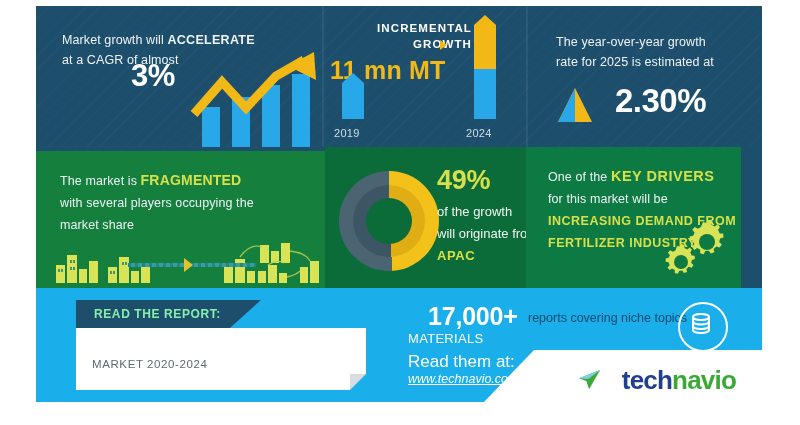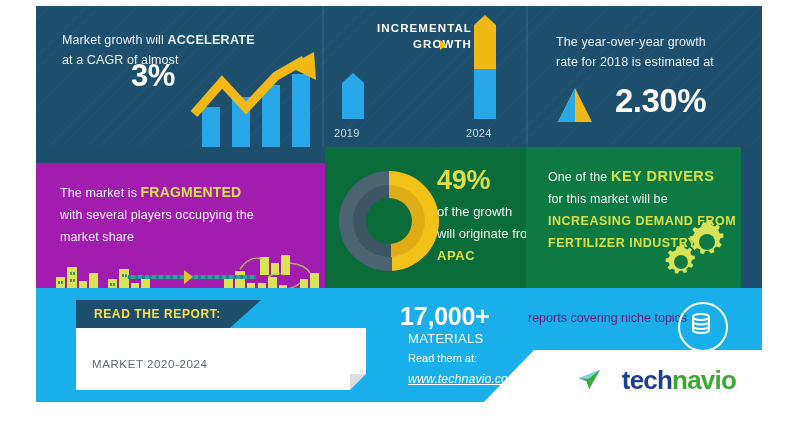--- a/index.html
+++ b/index.html
@@ -176,21 +176,21 @@
     clip-path: polygon(0 100%, 50% 0, 50% 100%);
   }
   .p3 .yoy-value {
     left: 89px; top: 76px;
     font-size: 33px;
     letter-spacing: -0.5px;
   }
 
   
   .row2 { position:absolute; left:0; top:141px; width:726px; height:141px; }
-  .q1 { position:absolute; left:0;    top:16px; width:331px; height:141px; background:#a21caf; }
+  .q1 { position:absolute; left:0;    top:4px; width:331px; height:141px; background:#15803d; }
   .q2 { position:absolute; left:289px;top:0; width:201px; height:141px; background:#0b6b39; }
   .q3 { position:absolute; left:490px;top:0; width:215px; height:141px; background:#0e7a43; }
 
   .q1 .t1 { left: 24px; top: 18px; width: 262px; font-size: 12.5px; line-height: 22px; }
   .q1 .t1 .hl { color:#d7e04a; font-weight:700; font-size:14px; letter-spacing:0.2px; }
 
   .cities { position:absolute; left:18px; top:92px; width:270px; height:42px; }
 
   .flowline {
     position:absolute;
@@ -254,54 +254,54 @@
     background:#1aaeea;
   }
   .card-tab {
     position:absolute; left:40px; top:12px;
     width:185px; height:30px;
     background:#1d4e6c;
     clip-path: polygon(0 0, 100% 0, 82% 100%, 0 100%);
   }
   .card-tab span {
     position:absolute; left:18px; top:7px;
-    font-size:12px; font-weight:700; color:#fde047; letter-spacing:0.6px;
+    font-size:12px; font-weight:700; color:#86efac; letter-spacing:0.6px;
   }
   .card-body {
     position:absolute; left:40px; top:40px;
     width:290px; height:62px;
     background:#ffffff;
   }
   .card-body .ttl {
     position:absolute; left:16px; top:12px; width:258px;
     font-size:11.5px; line-height:16px;
     color:#5b6b74; letter-spacing:0.6px;
   }
   .card-fold {
     position:absolute; right:0; bottom:0;
     width:0; height:0;
     border-left: 16px solid #d7dde0;
     border-bottom: 16px solid #1aaeea;
   }
 
   .stat-num {
-    position:absolute; left:364px; top:14px;
+    position:absolute; left:392px; top:14px;
     font-size:25px; font-weight:700; color:#ffffff; letter-spacing:-0.2px;
   }
   .stat-cap {
     position:absolute; left:492px; top:23px;
-    font-size:12.5px; color:#701a75;
+    font-size:12.5px; color:#0c4a6e;
   }
   .stat-mat {
     position:absolute; left:372px; top:43px;
     font-size:13px; color:#ffffff; letter-spacing:0.3px;
   }
   .stat-read {
     position:absolute; left:372px; top:64px;
-    font-size:11px; color:#ffffff;
+    font-size:17px; color:#ffffff;
   }
   .stat-url {
     position:absolute; left:372px; top:84px;
     font-size:12.5px; color:#ffffff;
     font-style: italic;
     text-decoration: underline;
   }
   .db-circle {
     position:absolute; right:34px; top:14px;
     width:46px; height:46px;
@@ -353,40 +353,41 @@
       </div>
 
       <div class="seam" style="left:286px;"></div>
 
       <div class="p2">
         <div class="cell-text ig-label">
           <span>INCREMENTAL</span><br>
           <span>GROWTH</span>
         </div>
         <div class="ig-caret"></div>
+        <div class="ig-value">11 mn MT</div>
 
         <div class="ig-arrow ig-2019">
           <div class="head"></div>
           <div class="shaft"></div>
         </div>
         <div class="ig-arrow ig-2024">
           <div class="head"></div>
           <div class="shaft shaft-top"></div>
           <div class="shaft shaft-bot"></div>
         </div>
         <div class="ig-year y1">2019</div>
         <div class="ig-year y2">2024</div>
       </div>
 
       <div class="seam" style="left:490px;"></div>
 
       <div class="p3">
         <div class="cell-text t1">
           <span>The year-over-year growth</span><br>
-          <span>rate for 2018 is estimated at</span>
+          <span>rate for 2025 is estimated at</span>
         </div>
         <div class="yoy-tri"></div>
         <div class="big-num yoy-value">2.30%</div>
       </div>
     </div>
 
     <div class="row2">
 
       <div class="q1">
         <div class="cell-text t1">

